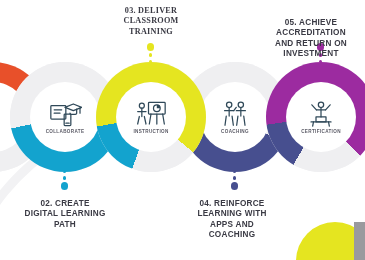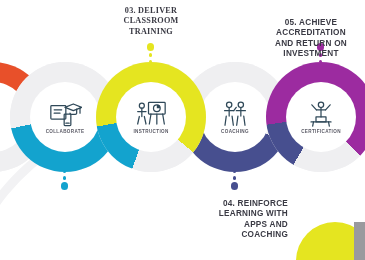--- a/index.html
+++ b/index.html
@@ -176,20 +176,23 @@
     </div>
   </div>
 
   <div class="connector" style="left:61px; top:162px;">
     <span class="dot-sm" style="background:#13a3ce;"></span>
     <span class="dot-sm" style="background:#13a3ce;"></span>
     <span class="dot-sm" style="background:#13a3ce;"></span>
     <span class="dot-lg" style="background:#13a3ce;"></span>
   </div>
 
+  <div class="callout" style="left:5px; top:199px; width:120px;">02. CREATE
+DIGITAL LEARNING
+PATH</div>
 
   <div class="node" style="left:96px; top:62px; z-index:7;">
     <div class="ring-shadow"></div>
     <div class="ring-color" style="background: conic-gradient(from 200deg, #13a3ce 0deg 60deg, #e5e520 60deg 290deg, #efeff1 290deg 360deg);"></div>
     <div class="ring-hole">
       <span class="node-icon">
         <svg viewBox="0 0 40 36" fill="none" stroke="#2f4858" stroke-width="1.5" stroke-linecap="round" stroke-linejoin="round">
           <circle cx="9" cy="8" r="3"></circle>
           <path d="M9 11 v10"></path>
           <path d="M4 15 h10"></path>
@@ -236,21 +239,21 @@
     </div>
   </div>
 
   <div class="connector" style="left:231px; top:162px;">
     <span class="dot-sm" style="background:#474f8f;"></span>
     <span class="dot-sm" style="background:#474f8f;"></span>
     <span class="dot-sm" style="background:#474f8f;"></span>
     <span class="dot-lg" style="background:#474f8f;"></span>
   </div>
 
-  <div class="callout" style="left:176px; top:199px; width:112px;text-align:right;">04. REINFORCE
+  <div class="callout" style="left:176px; top:199px; width:112px;">04. REINFORCE
 LEARNING WITH
 APPS AND
 COACHING</div>
 
   <div class="node" style="left:266px; top:62px; z-index:7;">
     <div class="ring-shadow"></div>
     <div class="ring-color" style="background: conic-gradient(from 210deg, #474f8f 0deg 52deg, #9c2ba0 52deg 285deg, #efeff1 285deg 360deg);"></div>
     <div class="ring-hole">
       <span class="node-icon">
         <svg viewBox="0 0 40 36" fill="none" stroke="#2f4858" stroke-width="1.5" stroke-linecap="round" stroke-linejoin="round">

